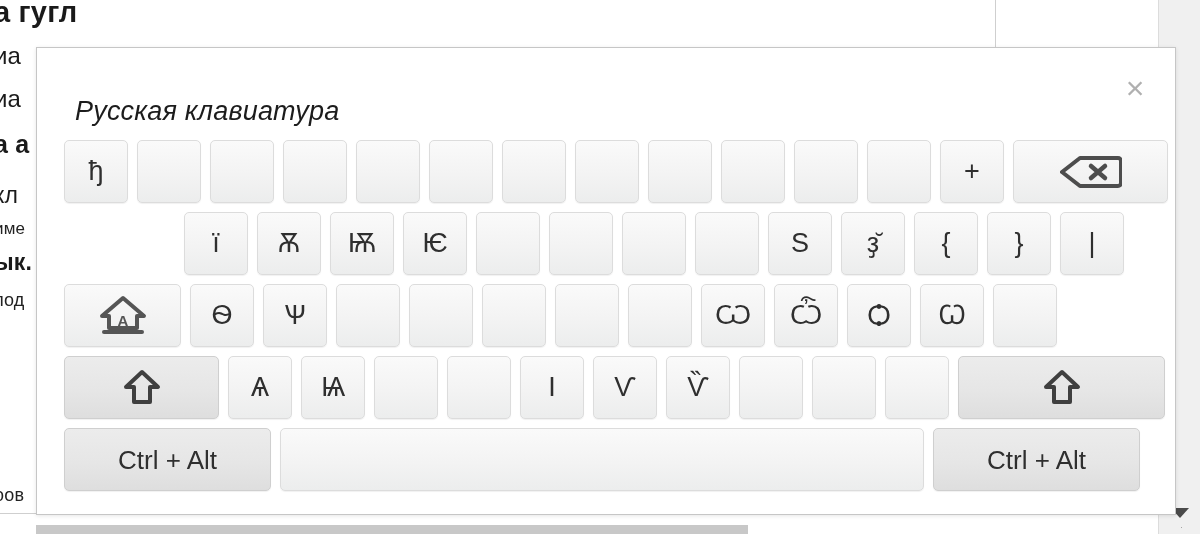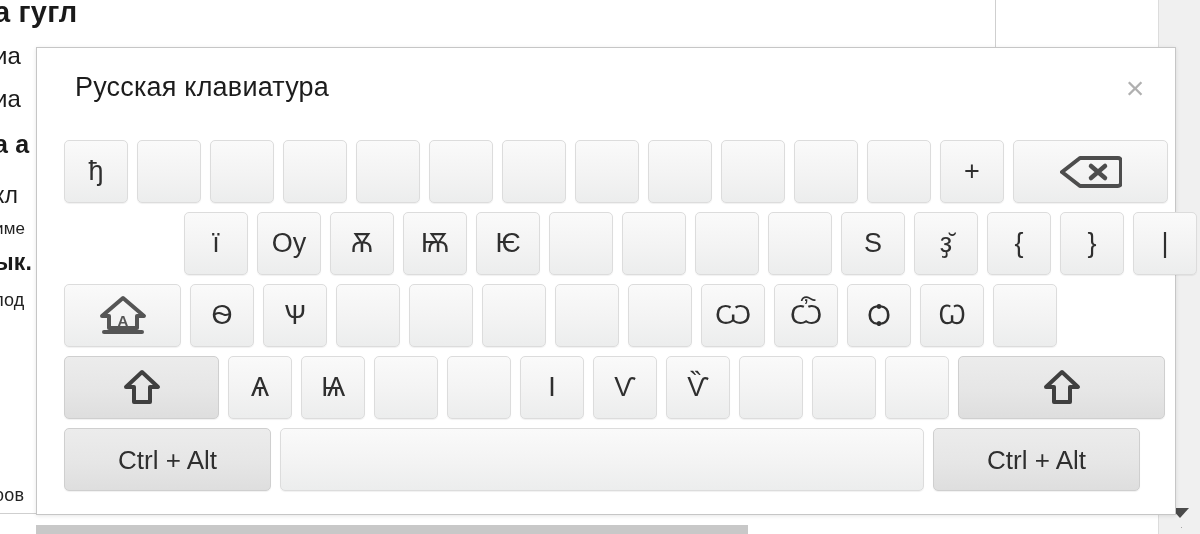--- a/index.html
+++ b/index.html
@@ -96,24 +96,25 @@
   #kbd-dialog {
     position: absolute;
     left: 36px; top: 47px;
     width: 1140px; height: 468px;
     background: #ffffff;
     border: 1px solid #c6c6c6;
     box-shadow: 0 1px 4px rgba(0,0,0,.10);
   }
   #kbd-title {
     position: absolute;
-    left: 38px; top: 24px;
+    left: 38px; top: 48px;
     font-size: 27px;
     color: #1c1c1c;
     letter-spacing: .2px;
+    font-style: italic;
   }
   #kbd-close {
     position: absolute;
     right: 20px; top: 20px;
     width: 40px; height: 40px;
     display: flex; align-items: center; justify-content: center;
     font-size: 32px; line-height: 1;
     color: #b0b0b0;
     cursor: pointer;
     font-weight: 300;
@@ -245,23 +246,20 @@
               </svg>
             </span>
           </div>
         </div>
         <div class="kbd-row">
           <div style="width: 111px; flex: 0 0 auto;"></div>
           <div class="key w-u">
             <span>ї</span>
           </div>
           <div class="key w-u">
-            <span>Оу</span>
-          </div>
-          <div class="key w-u">
             <span>Ѫ</span>
           </div>
           <div class="key w-u">
             <span>Ѭ</span>
           </div>
           <div class="key w-u">
             <span>Ѥ</span>
           </div>
           <div class="key w-u">
             <span></span>

